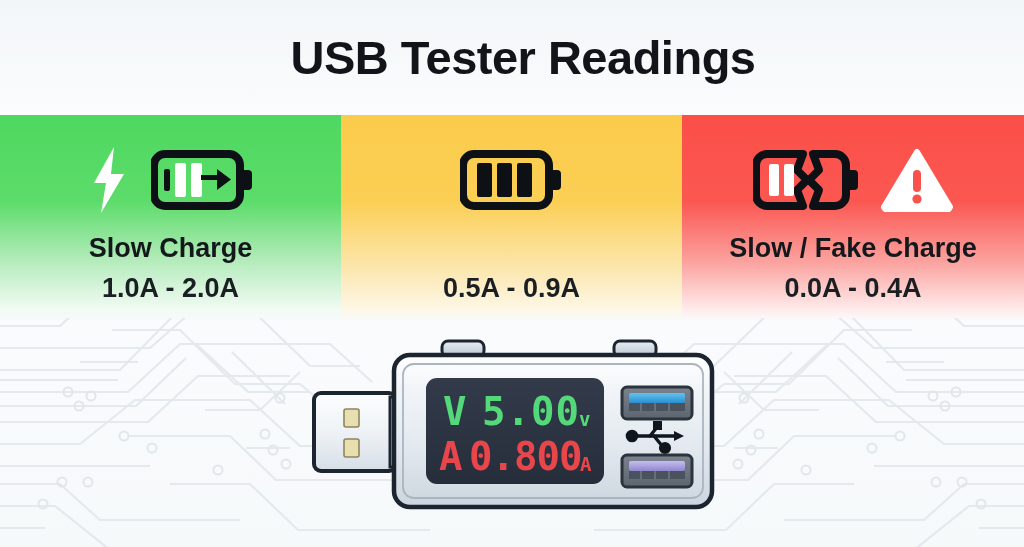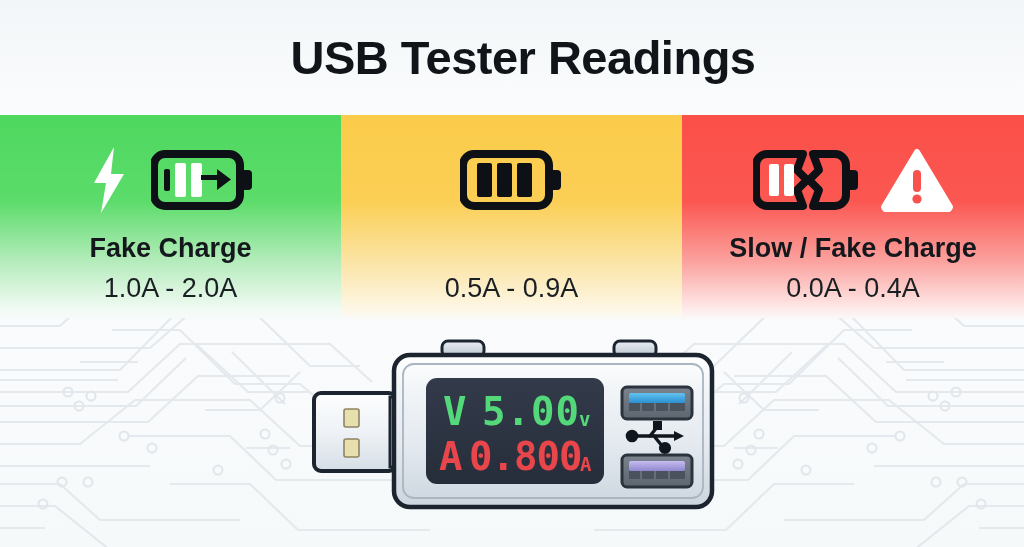--- a/index.html
+++ b/index.html
@@ -43,21 +43,21 @@
     position:absolute; left:0; top:26px; width:100%; height:78px;
     display:flex; align-items:center; justify-content:center; gap:20px;
   }
   .band-label {
     position:absolute; left:0; top:118px; width:100%;
     text-align:center; font-size:27px; font-weight:bold; color:#14181c;
     white-space:nowrap;
   }
   .band-range {
     position:absolute; left:0; top:158px; width:100%;
-    text-align:center; font-size:27px; font-weight:normal; color:#1a1f24;
+    text-align:center; font-size:27px; font-weight:bold; color:#1a1f24;
     white-space:nowrap;
   }
 
   
   .circuit {
     position:absolute; left:0; top:318px; width:1024px; height:229px;
     pointer-events:none;
   }
   .circuit svg { display:block; }
 
@@ -88,21 +88,21 @@
         <svg width="104" height="62" viewBox="0 0 104 62">
           <rect x="3" y="5" width="86" height="52" rx="11" ry="11" fill="none" stroke="#0d1116" stroke-width="8"></rect>
           <rect x="89" y="21" width="12" height="20" rx="4" ry="4" fill="#0d1116"></rect>
           <rect x="13" y="20" width="6" height="22" rx="2" fill="#0d1116"></rect>
           <rect x="24" y="14" width="11" height="34" rx="2" fill="#ffffff"></rect>
           <rect x="40" y="14" width="11" height="34" rx="2" fill="#ffffff"></rect>
           <rect x="50" y="26" width="22" height="5" fill="#0d1116"></rect>
           <path d="M66 20 L80 30.5 L66 41 Z" fill="#0d1116"></path>
         </svg>
       </div>
-      <div class="band-label">Fake Charge</div>
+      <div class="band-label">Slow Charge</div>
       <div class="band-range">1.0A - 2.0A</div>
     </div>
 
     <div class="band yellow">
       <div class="icon-row">
         <svg width="104" height="62" viewBox="0 0 104 62">
           <rect x="3" y="5" width="86" height="52" rx="11" ry="11" fill="none" stroke="#0d1116" stroke-width="8"></rect>
           <rect x="89" y="21" width="12" height="20" rx="4" ry="4" fill="#0d1116"></rect>
           <rect x="17" y="14" width="15" height="34" rx="2" fill="#0d1116"></rect>
           <rect x="37" y="14" width="15" height="34" rx="2" fill="#0d1116"></rect>

